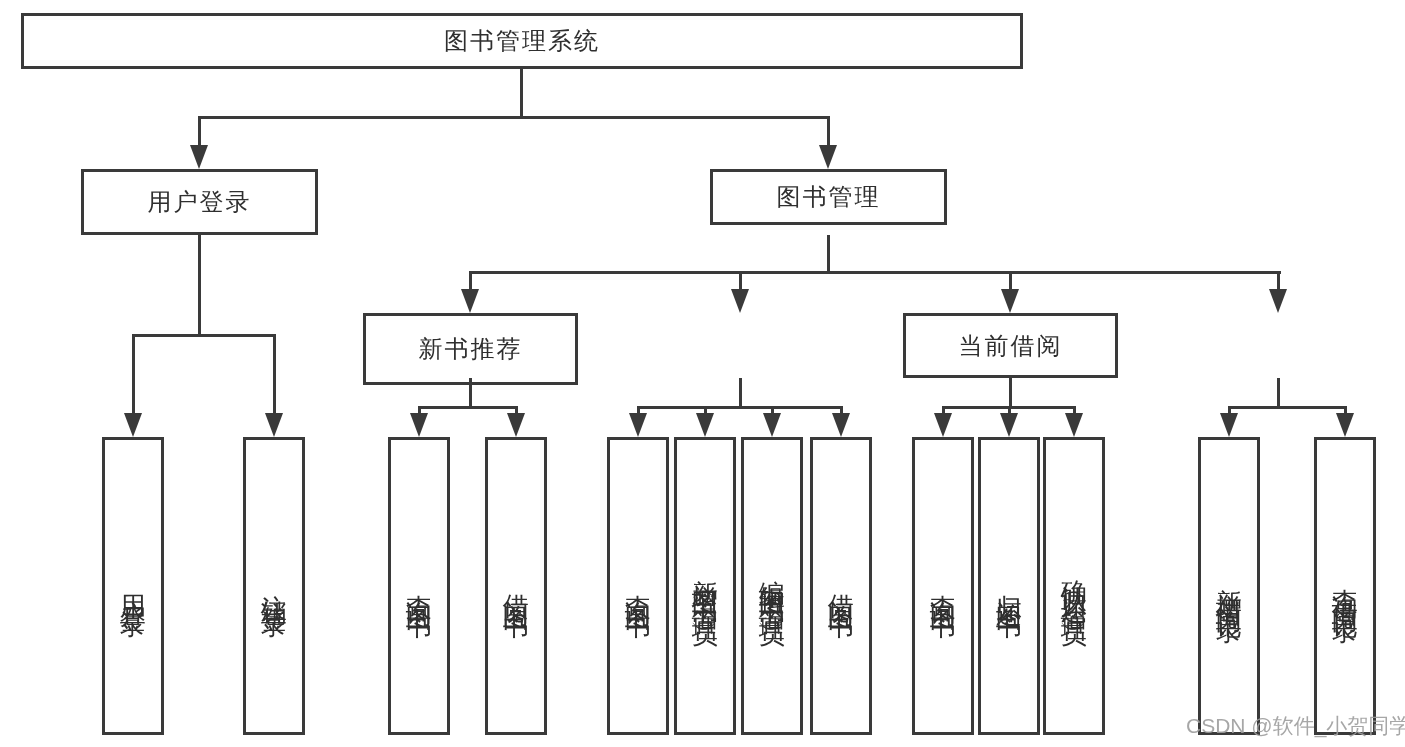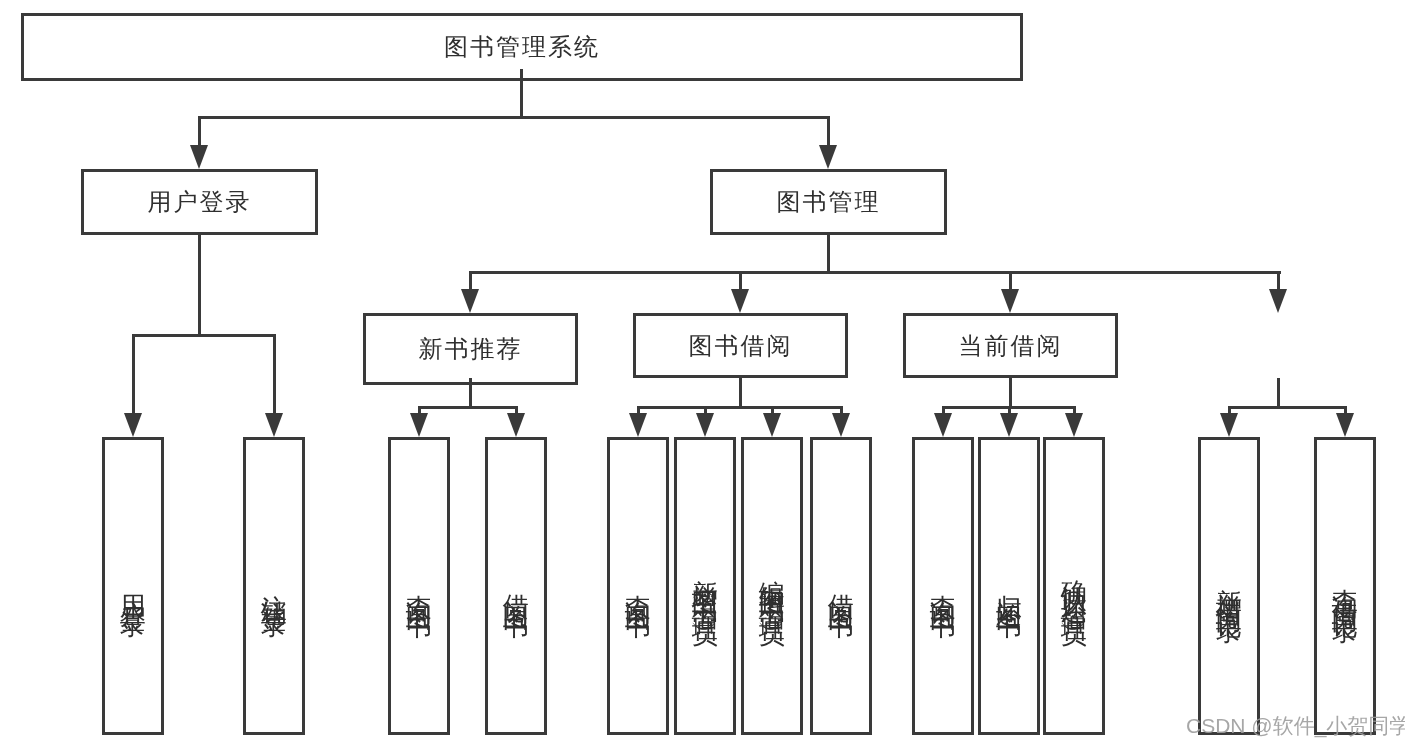--- a/index.html
+++ b/index.html
@@ -70,36 +70,33 @@
     opacity: 0.9;
     white-space: nowrap;
     z-index: 10;
   }
 </style>
 </head>
 <body>
 
 <div class="stage">
 
-  <div class="box" style="left:21px;top:13px;width:1002px;height:68px">
+  <div class="box" style="left:21px;top:13px;width:1002px;height:56px">
     <span class="hlabel">图书管理系统</span>
   </div>
 
   <div class="box" style="left:81px;top:169px;width:237px;height:66px">
     <span class="hlabel">用户登录</span>
   </div>
-  <div class="box" style="left:710px;top:169px;width:237px;height:66px">
+  <div class="box" style="left:710px;top:169px;width:237px;height:56px">
     <span class="hlabel">图书管理</span>
   </div>
 
   <div class="box" style="left:363px;top:313px;width:215px;height:72px">
     <span class="hlabel">新书推荐</span>
-  </div>
-  <div class="box" style="left:633px;top:313px;width:215px;height:65px">
-    <span class="hlabel">图书借阅</span>
   </div>
   <div class="box" style="left:903px;top:313px;width:215px;height:65px">
     <span class="hlabel">当前借阅</span>
   </div>
 
   <div class="box leaf" style="left:102px;top:437px;width:62px;height:298px">
     <span class="vtext">用户登录</span>
   </div>
   <div class="box leaf" style="left:243px;top:437px;width:62px;height:298px">
     <span class="vtext">注销登录</span>

